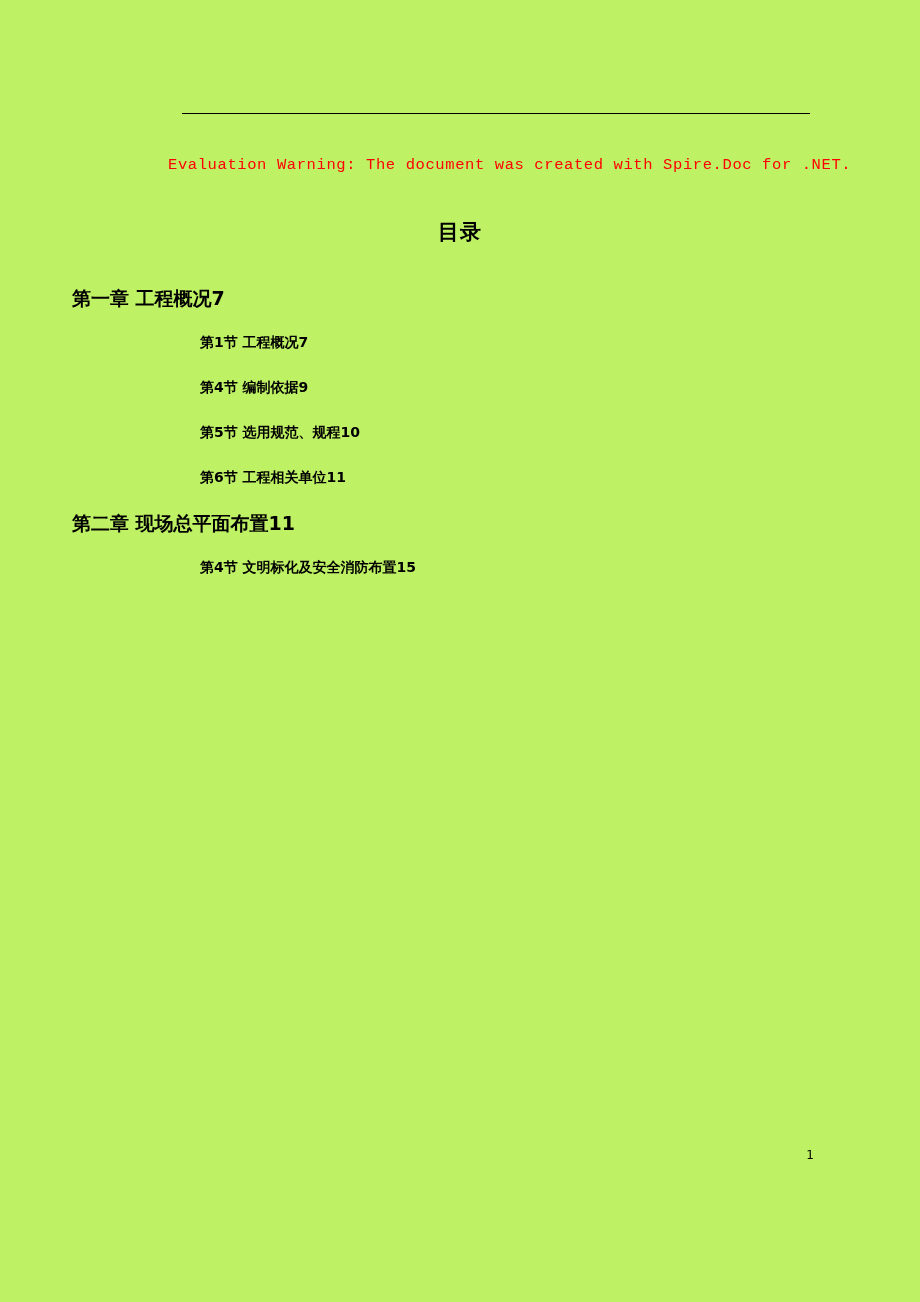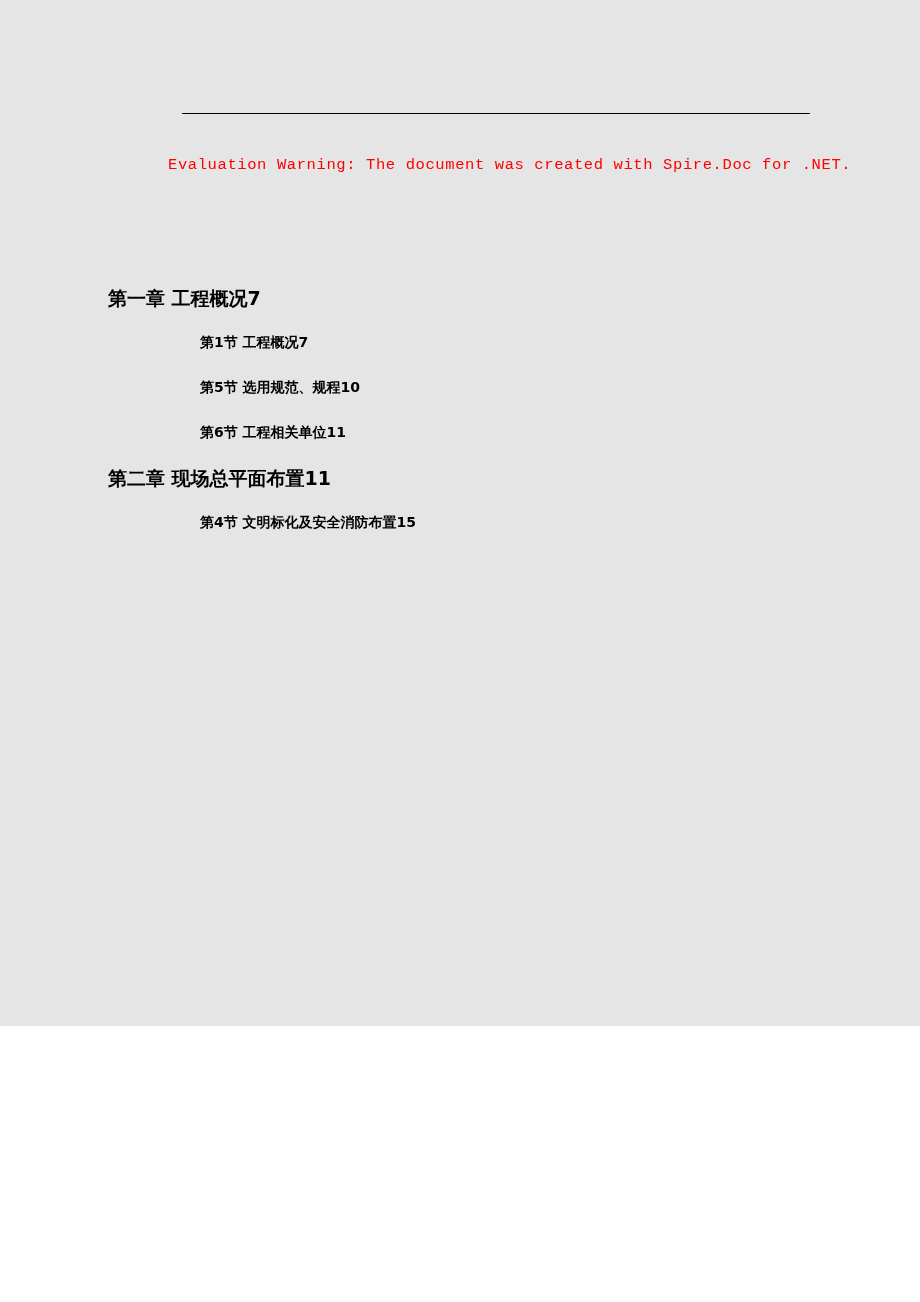--- a/index.html
+++ b/index.html
@@ -3,22 +3,22 @@
 <meta charset="utf-8">
 <style>
   html, body {
     margin: 0;
     padding: 0;
     background: #ffffff;
   }
   .page {
     position: relative;
     width: 920px;
-    height: 1026px;
-    background: #e5e5e5;
+    height: 1302px;
+    background: #bef264;
     font-family: "Liberation Serif", serif;
     overflow: hidden;
   }
   .header-rule {
     position: absolute;
     left: 182px;
     top: 113px;
     width: 628px;
     height: 0;
     border-top: 1px solid #000000;
@@ -53,21 +53,21 @@
     width: 920px;
   }
   .toc-entry {
     font-family: "DejaVu Sans", sans-serif;
     font-weight: bold;
     color: #000000;
     line-height: 1;
     white-space: nowrap;
   }
   .level-1 {
-    margin-left: 108px;
+    margin-left: 72px;
     font-size: 19px;
     padding-top: 9px;
     padding-bottom: 10px;
     height: 26px;
   }
   .level-2 {
     margin-left: 200px;
     font-size: 14px;
     padding-top: 10px;
     padding-bottom: 9px;
@@ -84,24 +84,26 @@
 </style>
 </head>
 <body>
 
 <div class="page">
 
   <div class="header-rule"></div>
 
   <div class="eval-warning">Evaluation Warning: The document was created with Spire.Doc for .NET.</div>
 
+  <div class="toc-title">目录</div>
 
   <div class="toc">
     <div class="toc-entry level-1">第一章 工程概况7</div>
     <div class="toc-entry level-2">第1节 工程概况7</div>
+    <div class="toc-entry level-2">第4节 编制依据9</div>
     <div class="toc-entry level-2">第5节 选用规范、规程10</div>
     <div class="toc-entry level-2">第6节 工程相关单位11</div>
     <div class="toc-entry level-1">第二章 现场总平面布置11</div>
     <div class="toc-entry level-2">第4节 文明标化及安全消防布置15</div>
   </div>
 
   <div class="page-number">1</div>
 
 </div>
 

